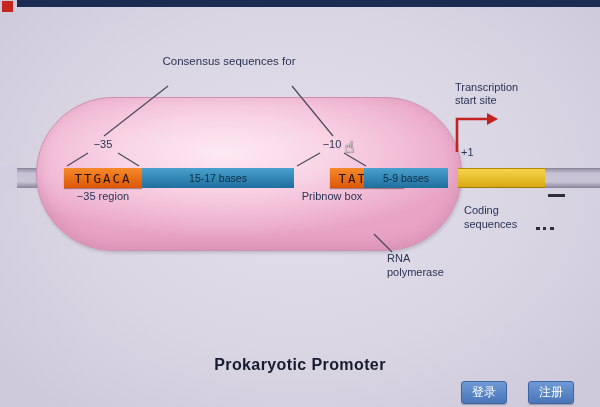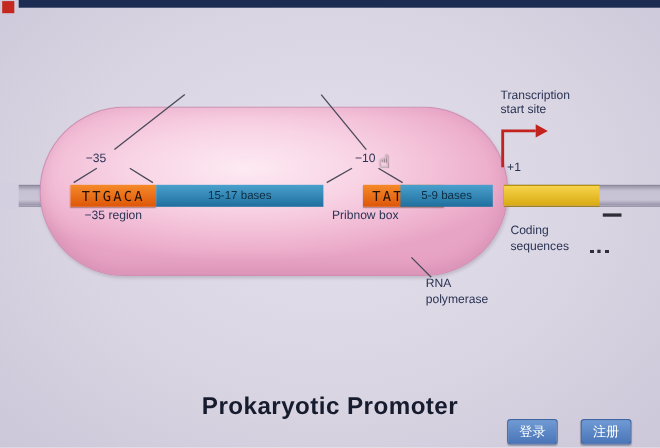--- a/index.html
+++ b/index.html
@@ -42,31 +42,31 @@
   .yellow-seg{left:458px;top:169px;width:87px;height:18px;
     background:linear-gradient(#f6d44a,#d9a912);box-shadow:0 1px 0 #9c7a07, 0 -1px 0 #b08a09;}
 
   
   .dash{left:548px;top:194px;width:17px;height:3px;background:#2e2e38;}
   .dots{left:536px;top:227px;width:18px;height:0;border-top:3px dotted #2e2e38;}
 
   
   .lbl{color:#2a3354;font-size:11px;line-height:13px;}
   .consensus{left:139px;top:54px;width:180px;text-align:center;font-size:11.5px;line-height:14px;}
-  .tick-m35{left:78px;top:138px;width:50px;text-align:left;}
+  .tick-m35{left:78px;top:138px;width:50px;text-align:center;}
   .tick-m10{left:307px;top:138px;width:50px;text-align:center;}
   .region-m35{left:55px;top:190px;width:96px;text-align:center;}
   .region-m10{left:284px;top:190px;width:96px;text-align:center;}
   .transcription{left:455px;top:81px;width:100px;}
   .plus-one{left:461px;top:146px;width:28px;}
   .coding{left:464px;top:203px;width:80px;line-height:14px;}
   .rna-pol{left:387px;top:251px;width:80px;line-height:14px;}
 
   .title{left:0;top:356px;width:600px;text-align:center;
-    font-size:22px;font-weight:bold;color:#161b2e;letter-spacing:.4px;}
+    font-size:16px;font-weight:bold;color:#161b2e;letter-spacing:.4px;}
 
   
   .ov-btn{top:381px;width:44px;height:21px;border-radius:3px;border:1px solid #3d66a5;
     background:linear-gradient(#6f9ad4,#4a76b8);color:#fff;font-size:12px;
     display:flex;align-items:center;justify-content:center;cursor:pointer;
     box-shadow:0 1px 1px rgba(0,0,0,.25);}
   .btn-login{left:461px;}
   .btn-register{left:528px;}
 
   .hand-cursor{left:344px;top:137px;font-size:16px;color:#ffffff;
@@ -115,20 +115,21 @@
     <line x1="320" y1="153" x2="297" y2="166" stroke="#4a4a5a" stroke-width="1.2"></line>
     <line x1="344" y1="153" x2="366" y2="166" stroke="#4a4a5a" stroke-width="1.2"></line>
 
     <line x1="392" y1="252" x2="374" y2="234" stroke="#4a4a5a" stroke-width="1.2"></line>
 
     <path d="M457,152 L457,119 L487,119" fill="none" stroke="#c2231f" stroke-width="2.6"></path>
     <polygon points="487,113 498,119 487,125" fill="#c2231f"></polygon>
   </svg>
 
   <div class="abs lbl consensus">
+    <div>Consensus sequences for</div>
   </div>
 
   <div class="abs lbl tick-m35">−35</div>
   <div class="abs lbl tick-m10">−10</div>
   <div class="abs lbl region-m35">−35 region</div>
   <div class="abs lbl region-m10">Pribnow box</div>
 
   <div class="abs lbl transcription">
     <div>Transcription</div>
     <div>start site</div>

